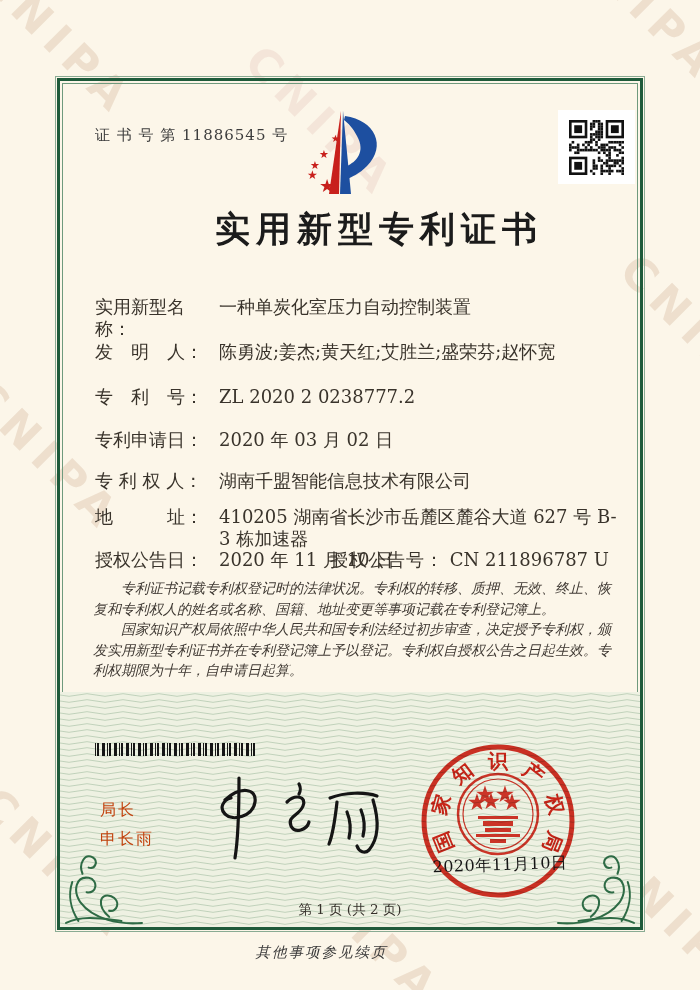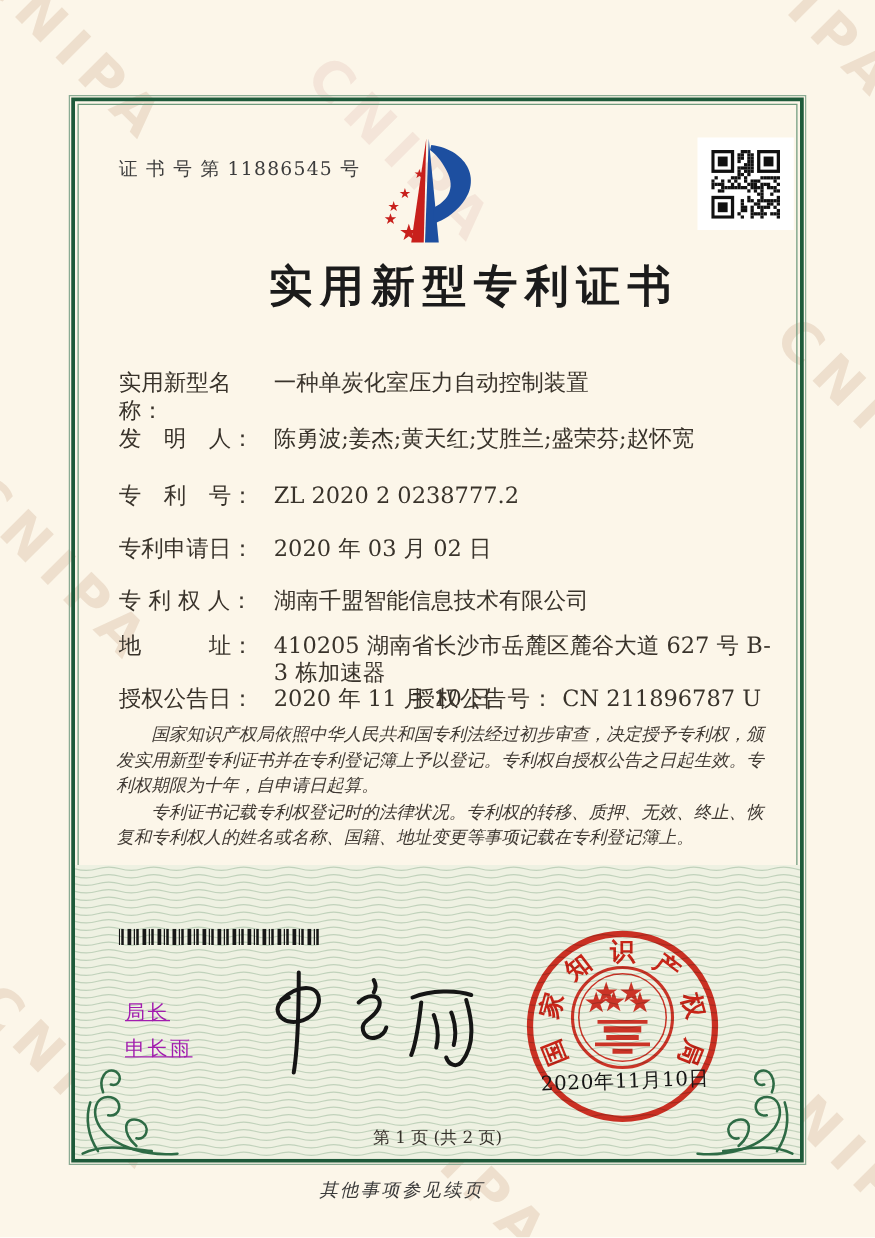--- a/index.html
+++ b/index.html
@@ -26,21 +26,21 @@
   .body-text{position:absolute;left:93px;top:578px;width:527px;font-size:14px;line-height:20.5px;
       color:#3f3933;font-style:italic;}
   .body-text p{margin:0;text-indent:2em;}
   .panel{position:absolute;left:60px;top:692px;width:580px;height:235px;background:#eef1e2;overflow:hidden;}
   .panel svg.waves{position:absolute;left:0;top:0;stroke:#9ab89a;stroke-opacity:.55;fill:none;stroke-width:1;}
   .flourish{position:absolute;bottom:2px;stroke:#2e6b45;stroke-width:2;fill:none;stroke-linecap:round;}
   .flourish.left{left:2px;}
   .flourish.right{right:2px;}
   .barcode{position:absolute;left:95px;top:743px;fill:#161616;}
   .sig-label{position:absolute;left:100px;font-family:"DejaVu Sans","Liberation Sans",sans-serif;
-      font-size:16px;font-weight:500;color:#a21caf;letter-spacing:2px;text-decoration:underline;}
+      font-size:16px;font-weight:500;color:#c2410c;letter-spacing:2px;}
   .signature{position:absolute;left:195px;top:772px;stroke:#151515;stroke-width:3.2;fill:none;
       stroke-linecap:round;stroke-linejoin:round;}
   .seal{position:absolute;left:413px;top:736px;mix-blend-mode:multiply;}
   .seal text{font-size:20px;font-weight:700;fill:#d7271b;text-anchor:middle;dominant-baseline:central;
       font-family:"DejaVu Serif","Liberation Serif",serif;}
   .seal-date{position:absolute;left:425px;top:855px;width:150px;text-align:center;font-size:16px;
       color:#151515;letter-spacing:.5px;transform:rotate(-2deg);}
   .page-num{position:absolute;left:57px;top:901px;width:586px;text-align:center;font-size:13.5px;color:#35302a;}
   .cont-note{position:absolute;left:0;top:943px;width:643px;text-align:center;font-size:14.5px;
       font-style:italic;color:#3a3a3a;letter-spacing:2px;}
@@ -306,22 +306,22 @@
   </div>
   <div class="row" style="top:549px;position:absolute">
     <span class="lbl">授权公告日：</span><span>2020 年 11 月 10 日</span>
     <span class="pair2">
       <span class="lbl2">授权公告号：</span>
       <span>CN 211896787 U</span>
     </span>
   </div>
 
   <div class="body-text">
+    <p>专利证书记载专利权登记时的法律状况。专利权的转移、质押、无效、终止、恢复和专利权人的姓名或名称、国籍、地址变更等事项记载在专利登记簿上。</p>
     <p>国家知识产权局依照中华人民共和国专利法经过初步审查，决定授予专利权，颁发实用新型专利证书并在专利登记簿上予以登记。专利权自授权公告之日起生效。专利权期限为十年，自申请日起算。</p>
-    <p>专利证书记载专利权登记时的法律状况。专利权的转移、质押、无效、终止、恢复和专利权人的姓名或名称、国籍、地址变更等事项记载在专利登记簿上。</p>
   </div>
 
   <svg class="barcode" id="barcode-bars" width="165" height="13">
       <rect x="0" y="0" width="1" height="13"></rect>
       <rect x="2" y="0" width="2" height="13"></rect>
       <rect x="7" y="0" width="3" height="13"></rect>
       <rect x="12" y="0" width="1" height="13"></rect>
       <rect x="14" y="0" width="2" height="13"></rect>
       <rect x="19" y="0" width="3" height="13"></rect>
       <rect x="24" y="0" width="1" height="13"></rect>

